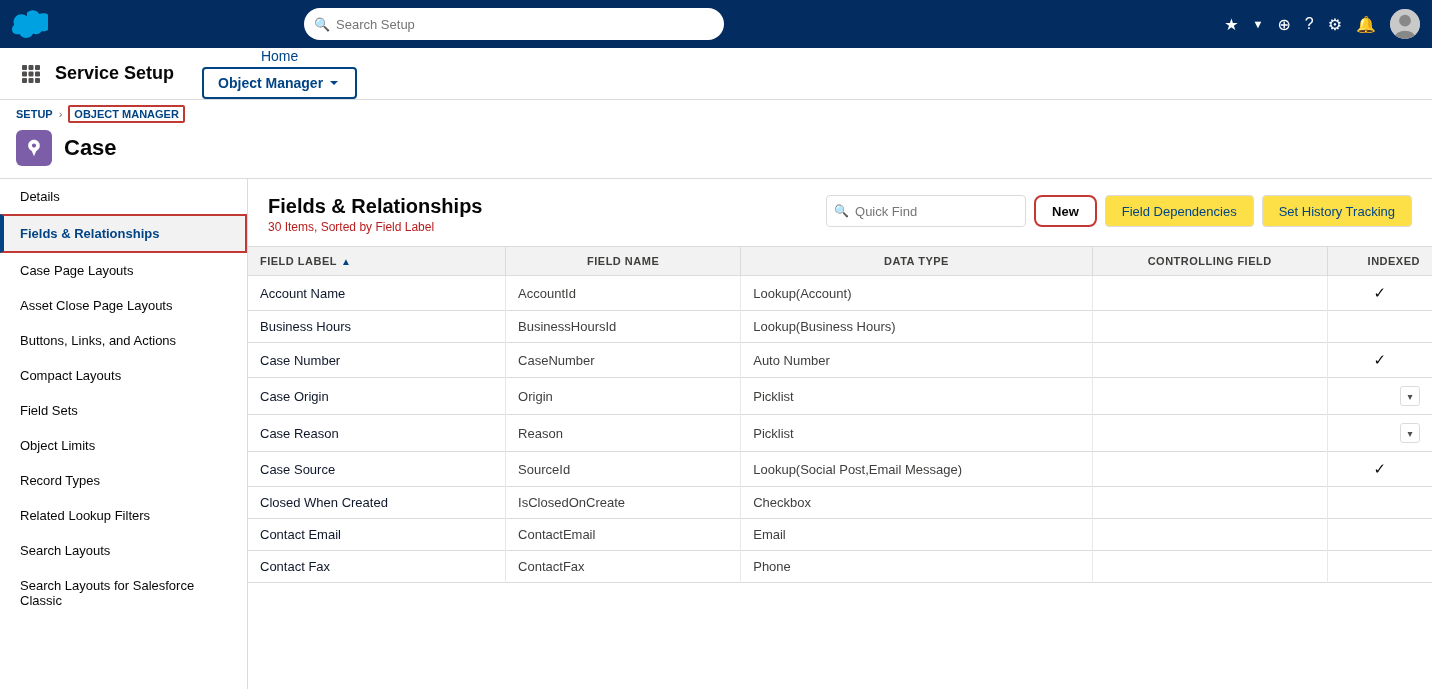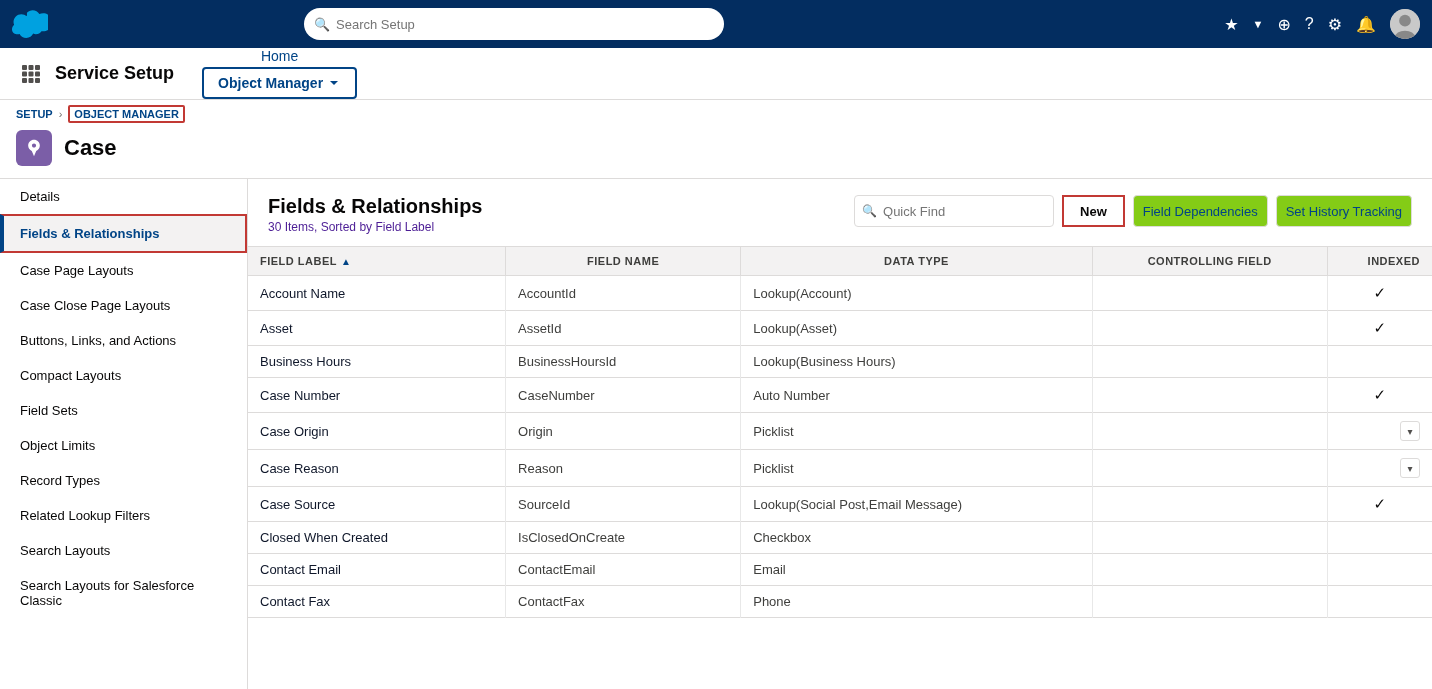--- a/index.html
+++ b/index.html
@@ -222,21 +222,21 @@
       align-items: flex-start;
       justify-content: space-between;
     }
     .main-header-left h2 {
       font-size: 20px;
       font-weight: 700;
       color: #080707;
     }
     .main-header-left p {
       font-size: 12px;
-      color: #4c1d95;
+      color: #b91c1c;
       margin-top: 2px;
     }
     .main-header-right {
       display: flex;
       align-items: center;
       gap: 8px;
     }
     .quick-find-wrap {
       position: relative;
     }
@@ -256,30 +256,30 @@
       top: 50%;
       transform: translateY(-50%);
       color: #706e6b;
       font-size: 12px;
     }
     .btn-new {
       height: 32px;
       padding: 0 16px;
       background: #fff;
       border: 2px solid #c23934;
-      border-radius: 0;
+      border-radius: 8px;
       color: #080707;
       font-size: 13px;
       font-weight: 600;
       cursor: pointer;
     }
     .btn-default {
       height: 32px;
-      padding: 0 9px;
-      background: #84cc16;
+      padding: 0 16px;
+      background: #fde047;
       border: 1px solid #dddbda;
       border-radius: 4px;
       color: #014486;
       font-size: 13px;
       cursor: pointer;
     }
 
     
     .fields-table {
       width: 100%;
@@ -422,21 +422,21 @@
     <h1 class="page-main-title">Case</h1>
   </div>
 </div>
 
 <div class="content-area">
 
   <div class="sidebar">
     <div class="sidebar-item">Details</div>
     <div class="sidebar-item active highlighted">Fields &amp; Relationships</div>
     <div class="sidebar-item">Case Page Layouts</div>
-    <div class="sidebar-item">Case Close Page Layouts</div>
+    <div class="sidebar-item">Asset Close Page Layouts</div>
     <div class="sidebar-item">Buttons, Links, and Actions</div>
     <div class="sidebar-item">Compact Layouts</div>
     <div class="sidebar-item">Field Sets</div>
     <div class="sidebar-item">Object Limits</div>
     <div class="sidebar-item">Record Types</div>
     <div class="sidebar-item">Related Lookup Filters</div>
     <div class="sidebar-item">Search Layouts</div>
     <div class="sidebar-item">Search Layouts for Salesforce Classic</div>
   </div>
 
@@ -474,27 +474,20 @@
       </thead>
       <tbody id="table-body">
       <tr>
             <td><a class="field-link">Account Name</a></td>
             <td>AccountId</td>
             <td>Lookup(Account)</td>
             <td></td>
             <td class="col-check"><span class="checkmark">✓</span></td>
           </tr>
           <tr>
-            <td><a class="field-link">Asset</a></td>
-            <td>AssetId</td>
-            <td>Lookup(Asset)</td>
-            <td></td>
-            <td class="col-check"><span class="checkmark">✓</span></td>
-          </tr>
-          <tr>
             <td><a class="field-link">Business Hours</a></td>
             <td>BusinessHoursId</td>
             <td>Lookup(Business Hours)</td>
             <td></td>
             <td class="col-check"></td>
           </tr>
           <tr>
             <td><a class="field-link">Case Number</a></td>
             <td>CaseNumber</td>
             <td>Auto Number</td>

